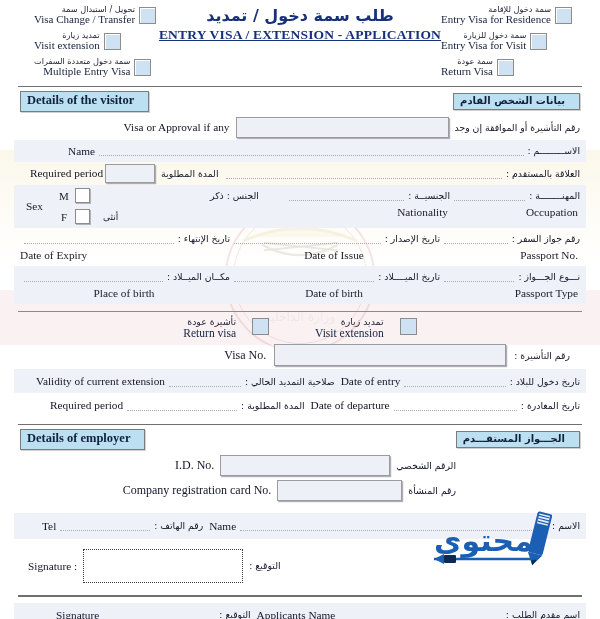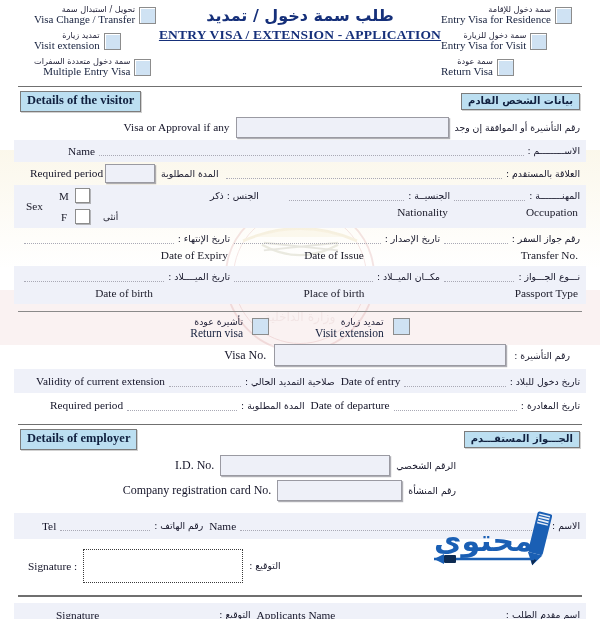--- a/index.html
+++ b/index.html
@@ -65,21 +65,21 @@
 
   
   .hrule{ height:0; border-top:1.6px solid #707070; margin:0 4px; }
   .hrule.thin{ border-top:1px solid #8a8a8a; }
   .bottom-rule{ height:0; border-top:2px solid #6f6f6f; margin:0 4px; }
 
   
   .section-head{ display:flex; align-items:center; justify-content:space-between; padding:4px 6px 3px 6px; }
   .badge{
     background:#bcdff1; border:1px solid #7c7c7c;
-    padding:1px 6px 2px 6px; font-weight:bold; font-size:12.5px; color:#10203f;
+    padding:1px 14px 2px 6px; font-weight:bold; font-size:12.5px; color:#10203f;
     box-shadow:1px 1px 0 rgba(0,0,0,.18);
     line-height:1.25;
   }
   .badge.ar{ font-family:"DejaVu Sans", sans-serif; direction:rtl; font-size:10px; font-weight:bold; }
 
   
   .fieldrow{ display:flex; align-items:center; height:21px; padding:0 6px; }
   .lbl-en{ font-size:11.3px; color:#141428; white-space:nowrap; }
   .lbl-ar{ font-family:"DejaVu Sans", sans-serif; direction:rtl; font-size:9.3px; color:#141428; white-space:nowrap; }
   .dots{ flex:1; border-bottom:1px dotted #a9a9b5; height:11px; margin:0 4px; }
@@ -106,21 +106,21 @@
   .sexwrap{ display:flex; align-items:center; padding-left:6px; }
   .sexlabel{ font-size:11.3px; margin-right:10px; }
   .sexcol{ display:flex; flex-direction:column; gap:3px; }
   .sexline{ display:flex; align-items:center; height:18px; }
   .sexletter{ width:22px; text-align:center; font-size:11px; }
   .sexcb{ width:15px; height:15px; background:#ffffff; border:1px solid #8c8c8c; box-shadow:1px 1px 0 rgba(120,120,120,.5); }
   .sex-ar{ font-family:Liberation Serif, serif; font-size:9px; margin-left:13px; direction:rtl;text-align:center; }
 
   
   .twocb{ display:flex; align-items:flex-start; justify-content:center; gap:46px; padding:5px 0 2px 0; }
-  .twocb-item{ display:flex; align-items:flex-start; gap:9px; }
+  .twocb-item{ display:flex; align-items:flex-start; gap:16px; }
   .twocb-text{ text-align:right; line-height:1.08; }
   .twocb .cb{ width:17px; height:17px; background:#cfe2f3; border:1px solid #8c8c8c; margin-top:1px; }
 
   
   .sigbox{
     border:1px dotted #3a3a3a; height:34px; background:transparent;
   }
 
   
   #site-logo{
@@ -266,52 +266,52 @@
       <div class="en-line">Occupation</div>
     </div>
   </div>
 
   <div class="grid3" style="padding-top:2px; padding-bottom:2px;">
     <div class="col3">
       <div class="ar-line">
         <div class="dots"></div>
         <span class="lbl-ar">تاريخ الإنتهاء :</span>
       </div>
-      <div class="en-line" style="text-align:right;">Date of Expiry</div>
+      <div class="en-line" style="text-align:left;">Date of Expiry</div>
     </div>
     <div class="col3">
       <div class="ar-line">
         <div class="dots"></div>
         <span class="lbl-ar">تاريخ الإصدار :</span>
       </div>
       <div class="en-line" style="text-align:center;">Date of Issue</div>
     </div>
     <div class="col3" style="max-width:140px;">
       <div class="ar-line">
         <div class="dots"></div>
         <span class="lbl-ar">رقم جواز السفر :</span>
       </div>
-      <div class="en-line">Transfer No.</div>
+      <div class="en-line">Passport No.</div>
     </div>
   </div>
 
   <div class="grid3 tint" style="padding-top:2px; padding-bottom:2px;">
     <div class="col3">
       <div class="ar-line">
         <div class="dots"></div>
+        <span class="lbl-ar">مكــان الميــلاد :</span>
+      </div>
+      <div class="en-line" style="text-align:center;">Place of birth</div>
+    </div>
+    <div class="col3">
+      <div class="ar-line">
+        <div class="dots"></div>
         <span class="lbl-ar">تاريخ الميــــلاد :</span>
       </div>
       <div class="en-line" style="text-align:center;">Date of birth</div>
-    </div>
-    <div class="col3">
-      <div class="ar-line">
-        <div class="dots"></div>
-        <span class="lbl-ar">مكــان الميــلاد :</span>
-      </div>
-      <div class="en-line" style="text-align:center;">Place of birth</div>
     </div>
     <div class="col3" style="max-width:140px;">
       <div class="ar-line">
         <div class="dots"></div>
         <span class="lbl-ar">نـــوع الجـــواز :</span>
       </div>
       <div class="en-line">Passport Type</div>
     </div>
   </div>
 

